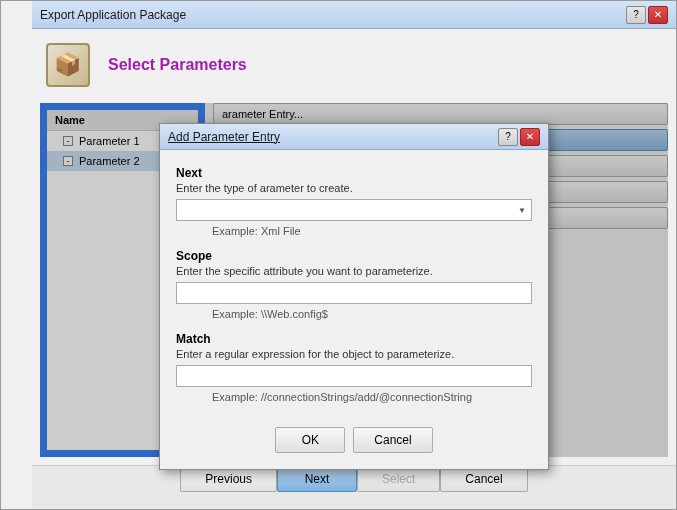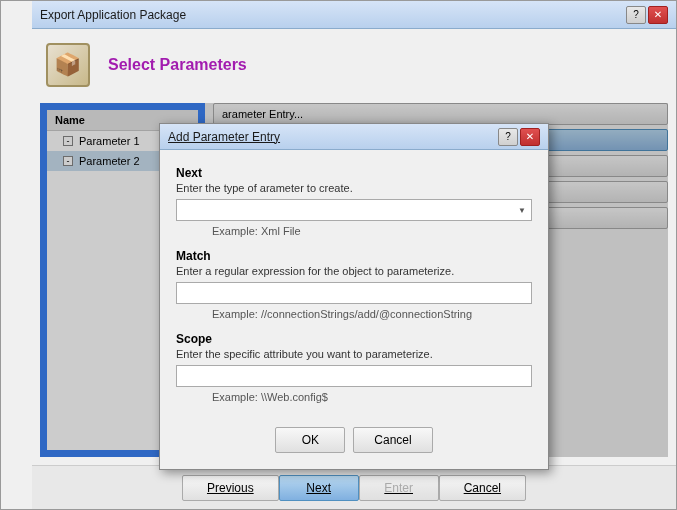--- a/index.html
+++ b/index.html
@@ -182,24 +182,23 @@
       background: linear-gradient(to bottom, #b8d8f0, #90b8e0);
       border-color: #5090c0;
     }
 
     
     .bottom-nav {
       height: 44px;
       background: #e8e8e8;
       border-top: 1px solid #ccc;
       display: flex;
-      align-items: center;
+      align-items: flex-start;
       justify-content: center;
       padding: 0 16px;
-      text-decoration: underline;
     }
 
     .nav-btn {
       padding: 5px 24px;
       background: linear-gradient(to bottom, #f8f8f8, #e0e0e0);
       border: 1px solid #aaa;
       font-size: 12px;
       cursor: pointer;
       border-radius: 2px;
       min-width: 80px;
@@ -419,42 +418,42 @@
               <div class="select-wrapper">
                 <select class="field-select">
                   <option value=""></option>
                   <option value="xmlfile">Xml File</option>
                 </select>
               </div>
               <div class="field-example">Example: Xml File</div>
             </div>
 
             <div class="field-section">
+              <div class="field-label">Scope</div>
+              <div class="field-desc">Enter the specific attribute you want to parameterize.</div>
+              <input type="text" class="field-input" style="">
+              <div class="field-example">Example: \\Web.config$</div>
+            </div>
+
+            <div class="field-section">
               <div class="field-label">Match</div>
               <div class="field-desc">Enter a regular expression for the object to parameterize.</div>
               <input type="text" class="field-input" style="">
               <div class="field-example">Example: //connectionStrings/add/@connectionString</div>
-            </div>
-
-            <div class="field-section">
-              <div class="field-label">Scope</div>
-              <div class="field-desc">Enter the specific attribute you want to parameterize.</div>
-              <input type="text" class="field-input" style="">
-              <div class="field-example">Example: \\Web.config$</div>
             </div>
           </div>
 
           <div class="modal-buttons">
             <button class="modal-btn">OK</button>
             <button class="modal-btn">Cancel</button>
           </div>
         </div>
       </div>
     </div>
   </div>
 
   <div class="bottom-nav">
     <button class="nav-btn">Previous</button>
     <button class="nav-btn primary">Next</button>
-    <button class="nav-btn" disabled="">Enter</button>
+    <button class="nav-btn" disabled="">Select</button>
     <button class="nav-btn">Cancel</button>
   </div>
 </div>
 
 </body></html>

